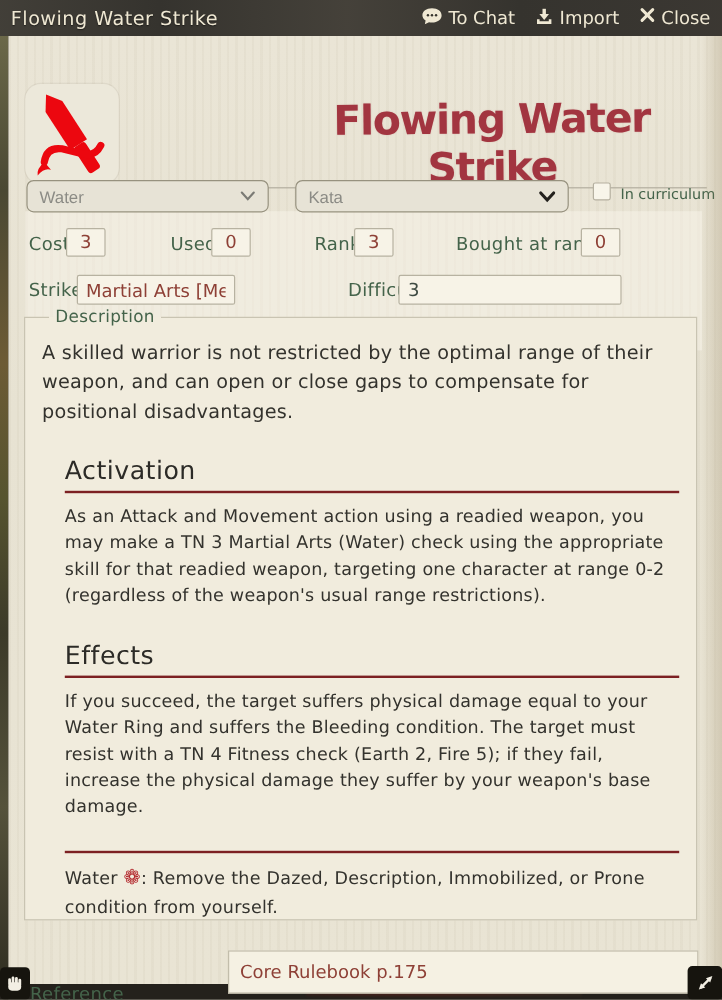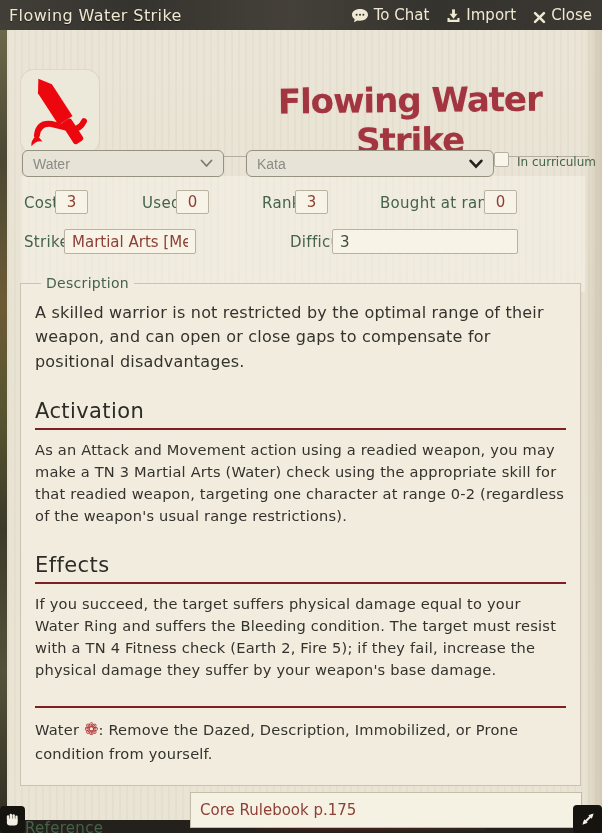--- a/index.html
+++ b/index.html
@@ -14,21 +14,21 @@
   .titlebar {
     position:absolute; top:0; left:0; right:0; height:30px; z-index:6;
     background:
       linear-gradient(90deg, rgba(95,90,80,.30) 0%, rgba(0,0,0,0) 22%,
         rgba(125,115,100,.22) 48%, rgba(0,0,0,0) 72%, rgba(70,64,58,.35) 100%),
       #35332e;
     display:flex; align-items:center; color:#efe8d3;
   }
   .titlebar-title { margin-left:9px; font-size:16px; letter-spacing:.4px; text-shadow:0 1px 1px rgba(0,0,0,.5); }
   .titlebar-actions { margin-left:auto; margin-right:10px; display:flex; align-items:center; gap:17px; }
-  .tb-btn { display:flex; align-items:flex-end; gap:5px; font-size:15px; cursor:pointer; white-space:nowrap; }
+  .tb-btn { display:flex; align-items:flex-start; gap:5px; font-size:15px; cursor:pointer; white-space:nowrap; }
 
   
   .backdrop-left {
     position:absolute; left:0; top:30px; width:7px; bottom:0; z-index:1;
     background:linear-gradient(180deg,#6b6849 0%,#4a4833 16%,#6d5b35 34%,#56542f 48%,#3c3a29 62%,#55523b 80%,#2e2c20 100%);
   }
   .bottom-strip { position:absolute; left:0; right:0; bottom:0; height:13px; background:#24211c; z-index:2; }
   .bottom-strip::before {
     content:""; position:absolute; left:255px; top:2px; width:230px; height:10px;
     background:radial-gradient(ellipse at 35% 50%, rgba(100,30,25,.6), rgba(0,0,0,0) 70%),
@@ -80,21 +80,21 @@
   .checkbox { position:absolute; left:494px; top:152px; width:15px; height:15px; border:1px solid #b5b0a0; background:#f8f5ea; border-radius:2px; cursor:pointer; }
   .checkbox-label { position:absolute; left:517px; top:155px; font-size:12px; color:#44634a; }
 
   
   fieldset.desc-panel {
     position:absolute; left:20px; top:271px; width:561px; height:511px; margin:0;
     border:1px solid #c9c4b2; background:#f1ecdd; padding:2px 14px 0; overflow:hidden;
   }
   fieldset.desc-panel legend { color:#44634a; font-size:14px; padding:0 5px; margin-left:6px; letter-spacing:.3px; }
   .body-text { margin:8px 0 0; font-size:16px; line-height:1.52; color:#33322d; letter-spacing:.2px; }
-  .section { margin-top:25px; }
+  .section { margin-top:25px;margin-left:19px; }
   .section h2 { margin:0; font-size:21px; font-weight:normal; color:#2c2b27; letter-spacing:.4px; }
   .section hr { border:none; border-top:2px solid #7c2022; margin:5px 0 9px; }
   .section p { margin:0; font-size:14.6px; line-height:1.52; color:#33322d; letter-spacing:.2px; }
   .opp-symbol { color:#b3282d; font-size:17px; }
 
   
   .reference-label { position:absolute; left:25px; top:799px; font-size:15px; color:#44634a; letter-spacing:.3px;margin-top:20px; }
   .reference-input {
     position:absolute; left:190px; top:792px; width:392px; height:26px;
     border:1px solid #c2bdab; background:#f5f1e3; color:#8e4036;
@@ -180,21 +180,21 @@
   <div class="form-panel"></div>
 
   <div class="select" style="left:15px; top:120px; width:202px;">
     <span>Water</span>
     <span class="chev">
       <svg width="13" height="9" viewBox="0 0 13 9">
           <path d="M1.5 1.5 L6.5 7 L11.5 1.5" fill="none" stroke="#7b7b75" stroke-width="1.8" stroke-linecap="round"></path>
         </svg>
     </span>
   </div>
-  <div class="select" style="left:239px; top:120px; width:248px;">
+  <div class="select" style="left:239px; top:120px; width:228px;">
     <span>Kata</span>
     <span class="chev">
       <svg width="14" height="10" viewBox="0 0 13 9">
           <path d="M1.5 1.5 L6.5 7 L11.5 1.5" fill="none" stroke="#23211d" stroke-width="2.4" stroke-linecap="round"></path>
         </svg>
     </span>
   </div>
   <div class="checkbox" style="left:487px; top:122px;"></div>
   <span class="checkbox-label" style="left:510px; top:125px; position:absolute;">In curriculum</span>
 
@@ -205,21 +205,21 @@
   <span class="f-label" style="left:255px; top:164px;">Rank</span>
   <input class="f-input num" style="left: 288px; top: 160px; width: 33px; height: 24px;" value="3">
   <span class="f-label" style="left:373px; top:164px;">Bought at rank</span>
   <input class="f-input num" style="left: 477px; top: 160px; width: 33px; height: 24px;" value="0">
 
   <span class="f-label" style="left:17px; top:203px;">Strike</span>
   <input class="f-input" style="left: 57px; top: 199px; width: 132px; height: 25px;" value="Martial Arts [Melee]">
   <span class="f-label" style="left:283px; top:203px;">Difficulty</span>
   <input class="f-input dark" style="left: 325px; top: 199px; width: 186px; height: 25px;" value="3">
 
-  <fieldset class="desc-panel" style="left:13px; top:245px;">
+  <fieldset class="desc-panel" style="left:13px; top:226px;">
     <legend>Description</legend>
     <p class="body-text">A skilled warrior is not restricted by the optimal range of their weapon, and can open or close gaps to compensate for positional disadvantages.</p>
 
     <div class="section">
       <h2>Activation</h2>
       <hr>
       <p>As an Attack and Movement action using a readied weapon, you may make a TN 3 Martial Arts (Water) check using the appropriate skill for that readied weapon, targeting one character at range 0-2 (regardless of the weapon's usual range restrictions).</p>
     </div>
 
     <div class="section">

